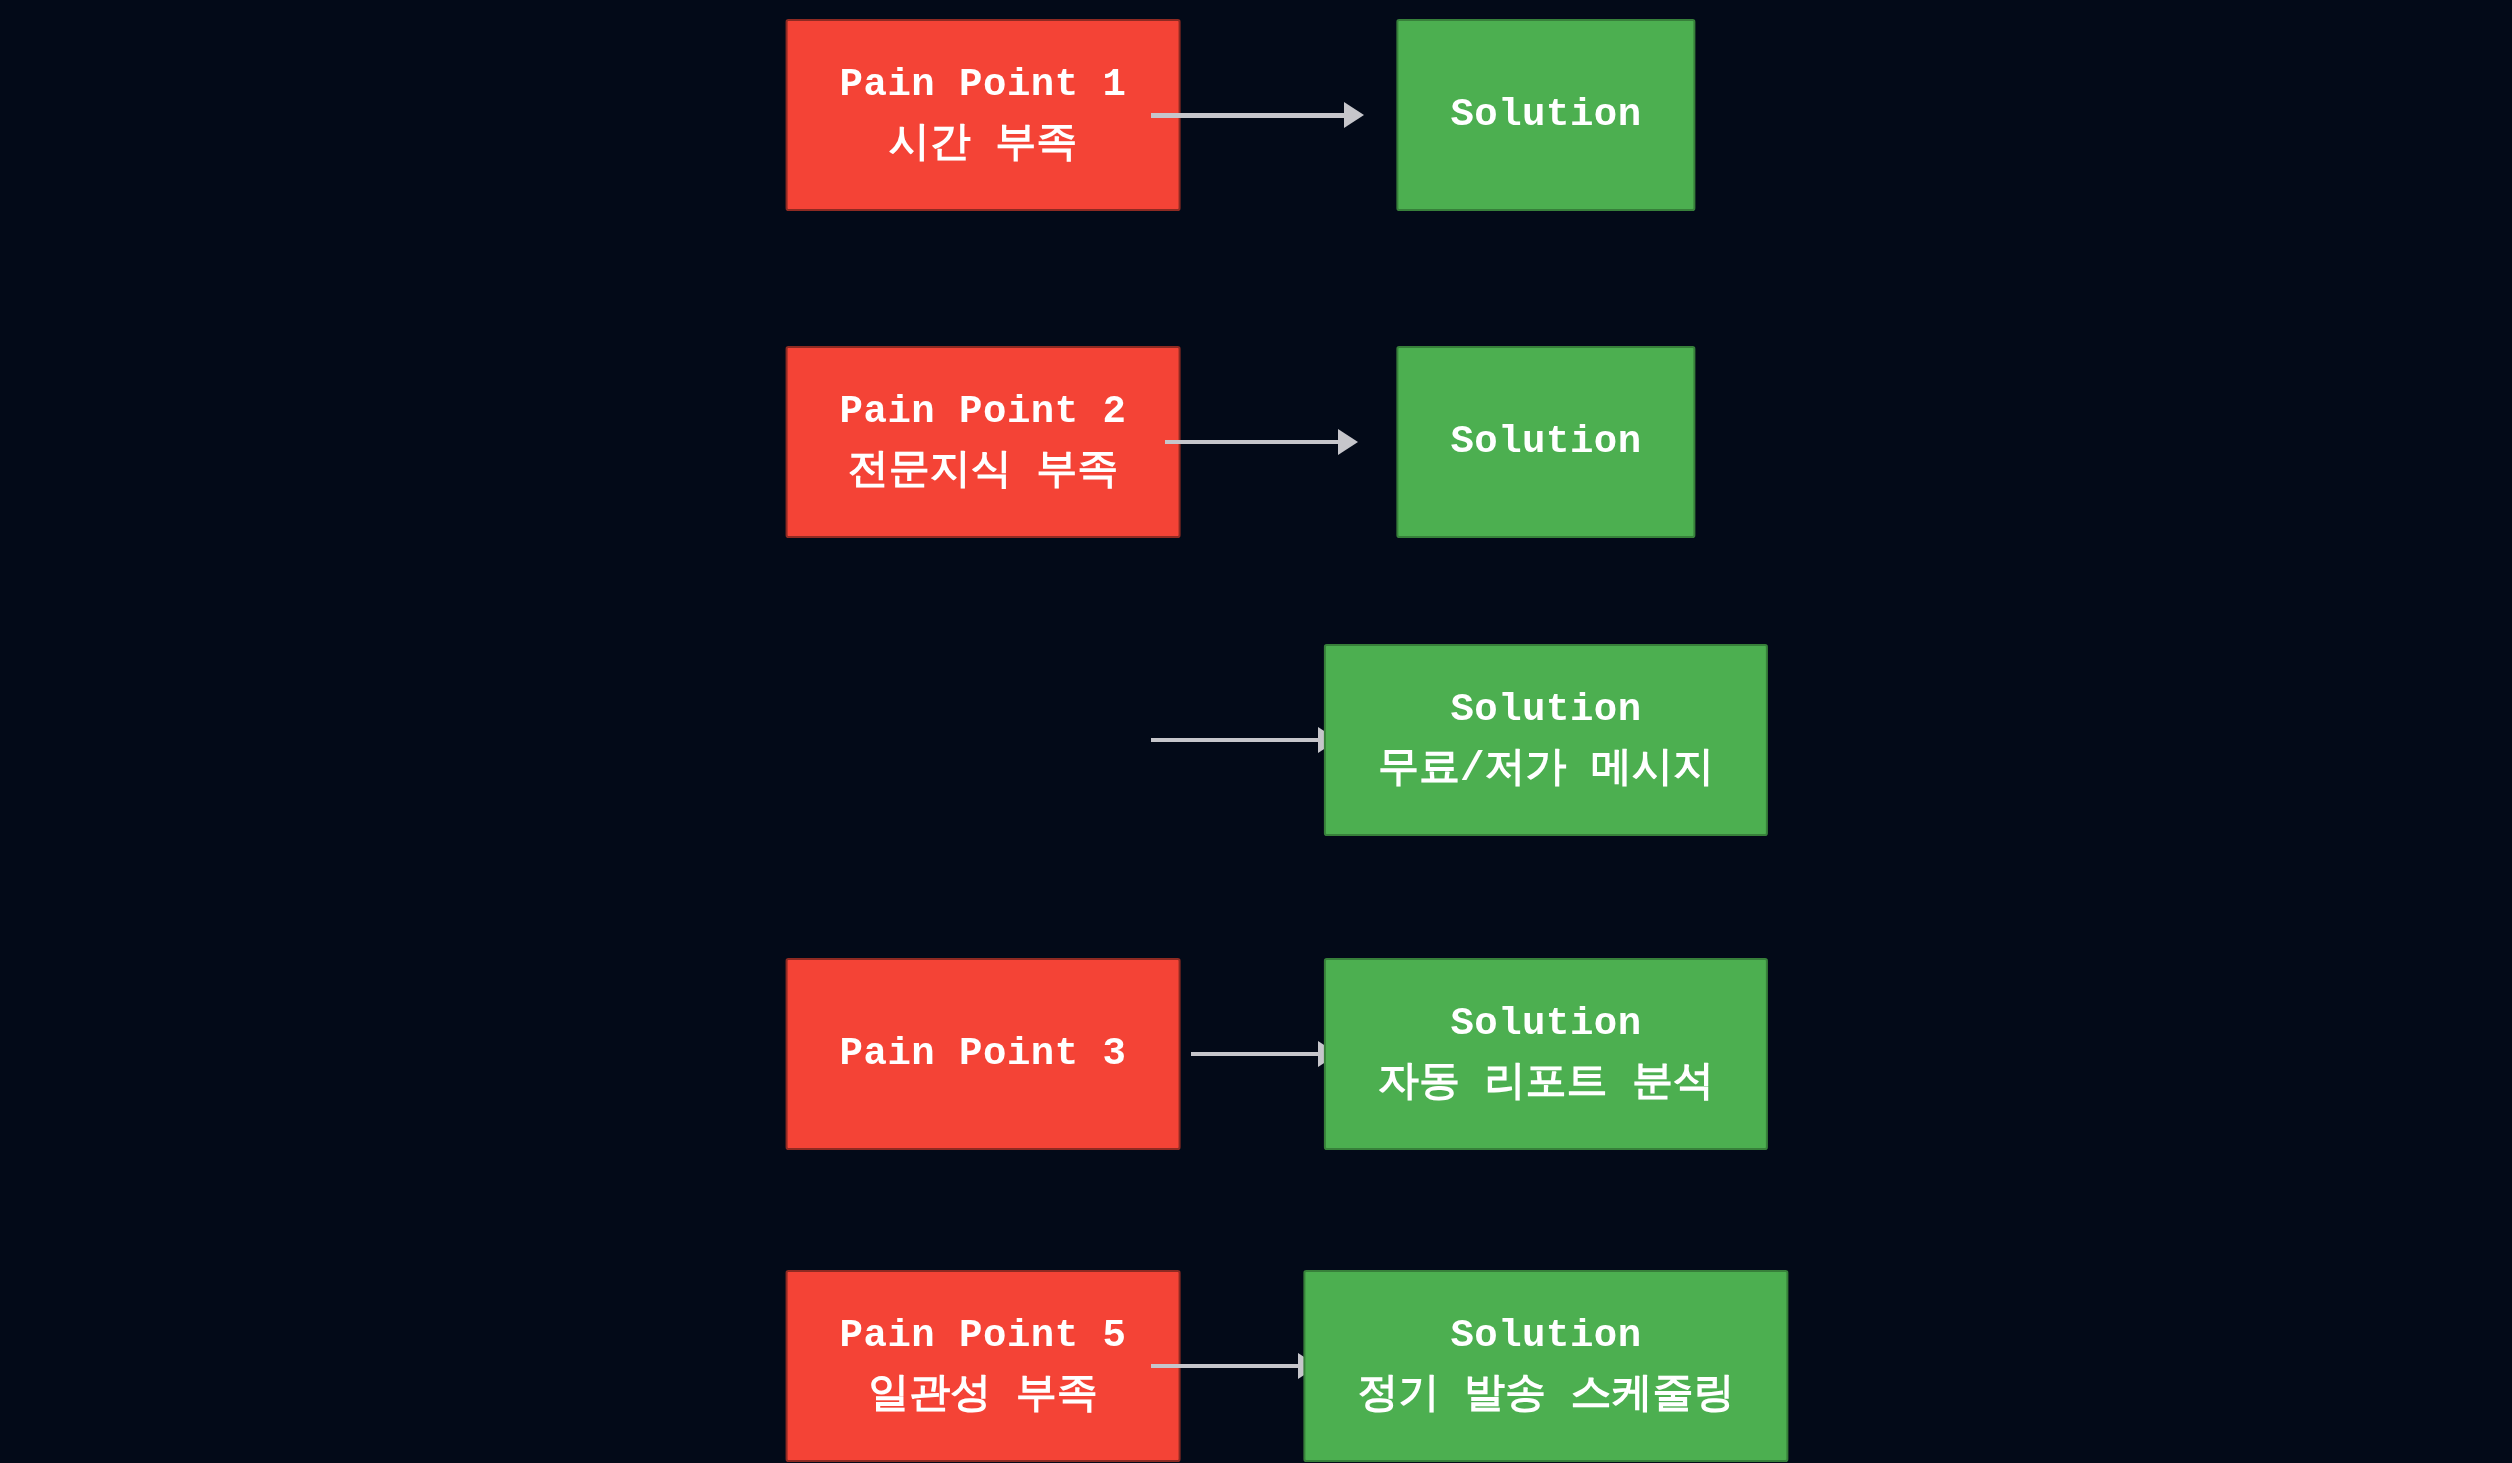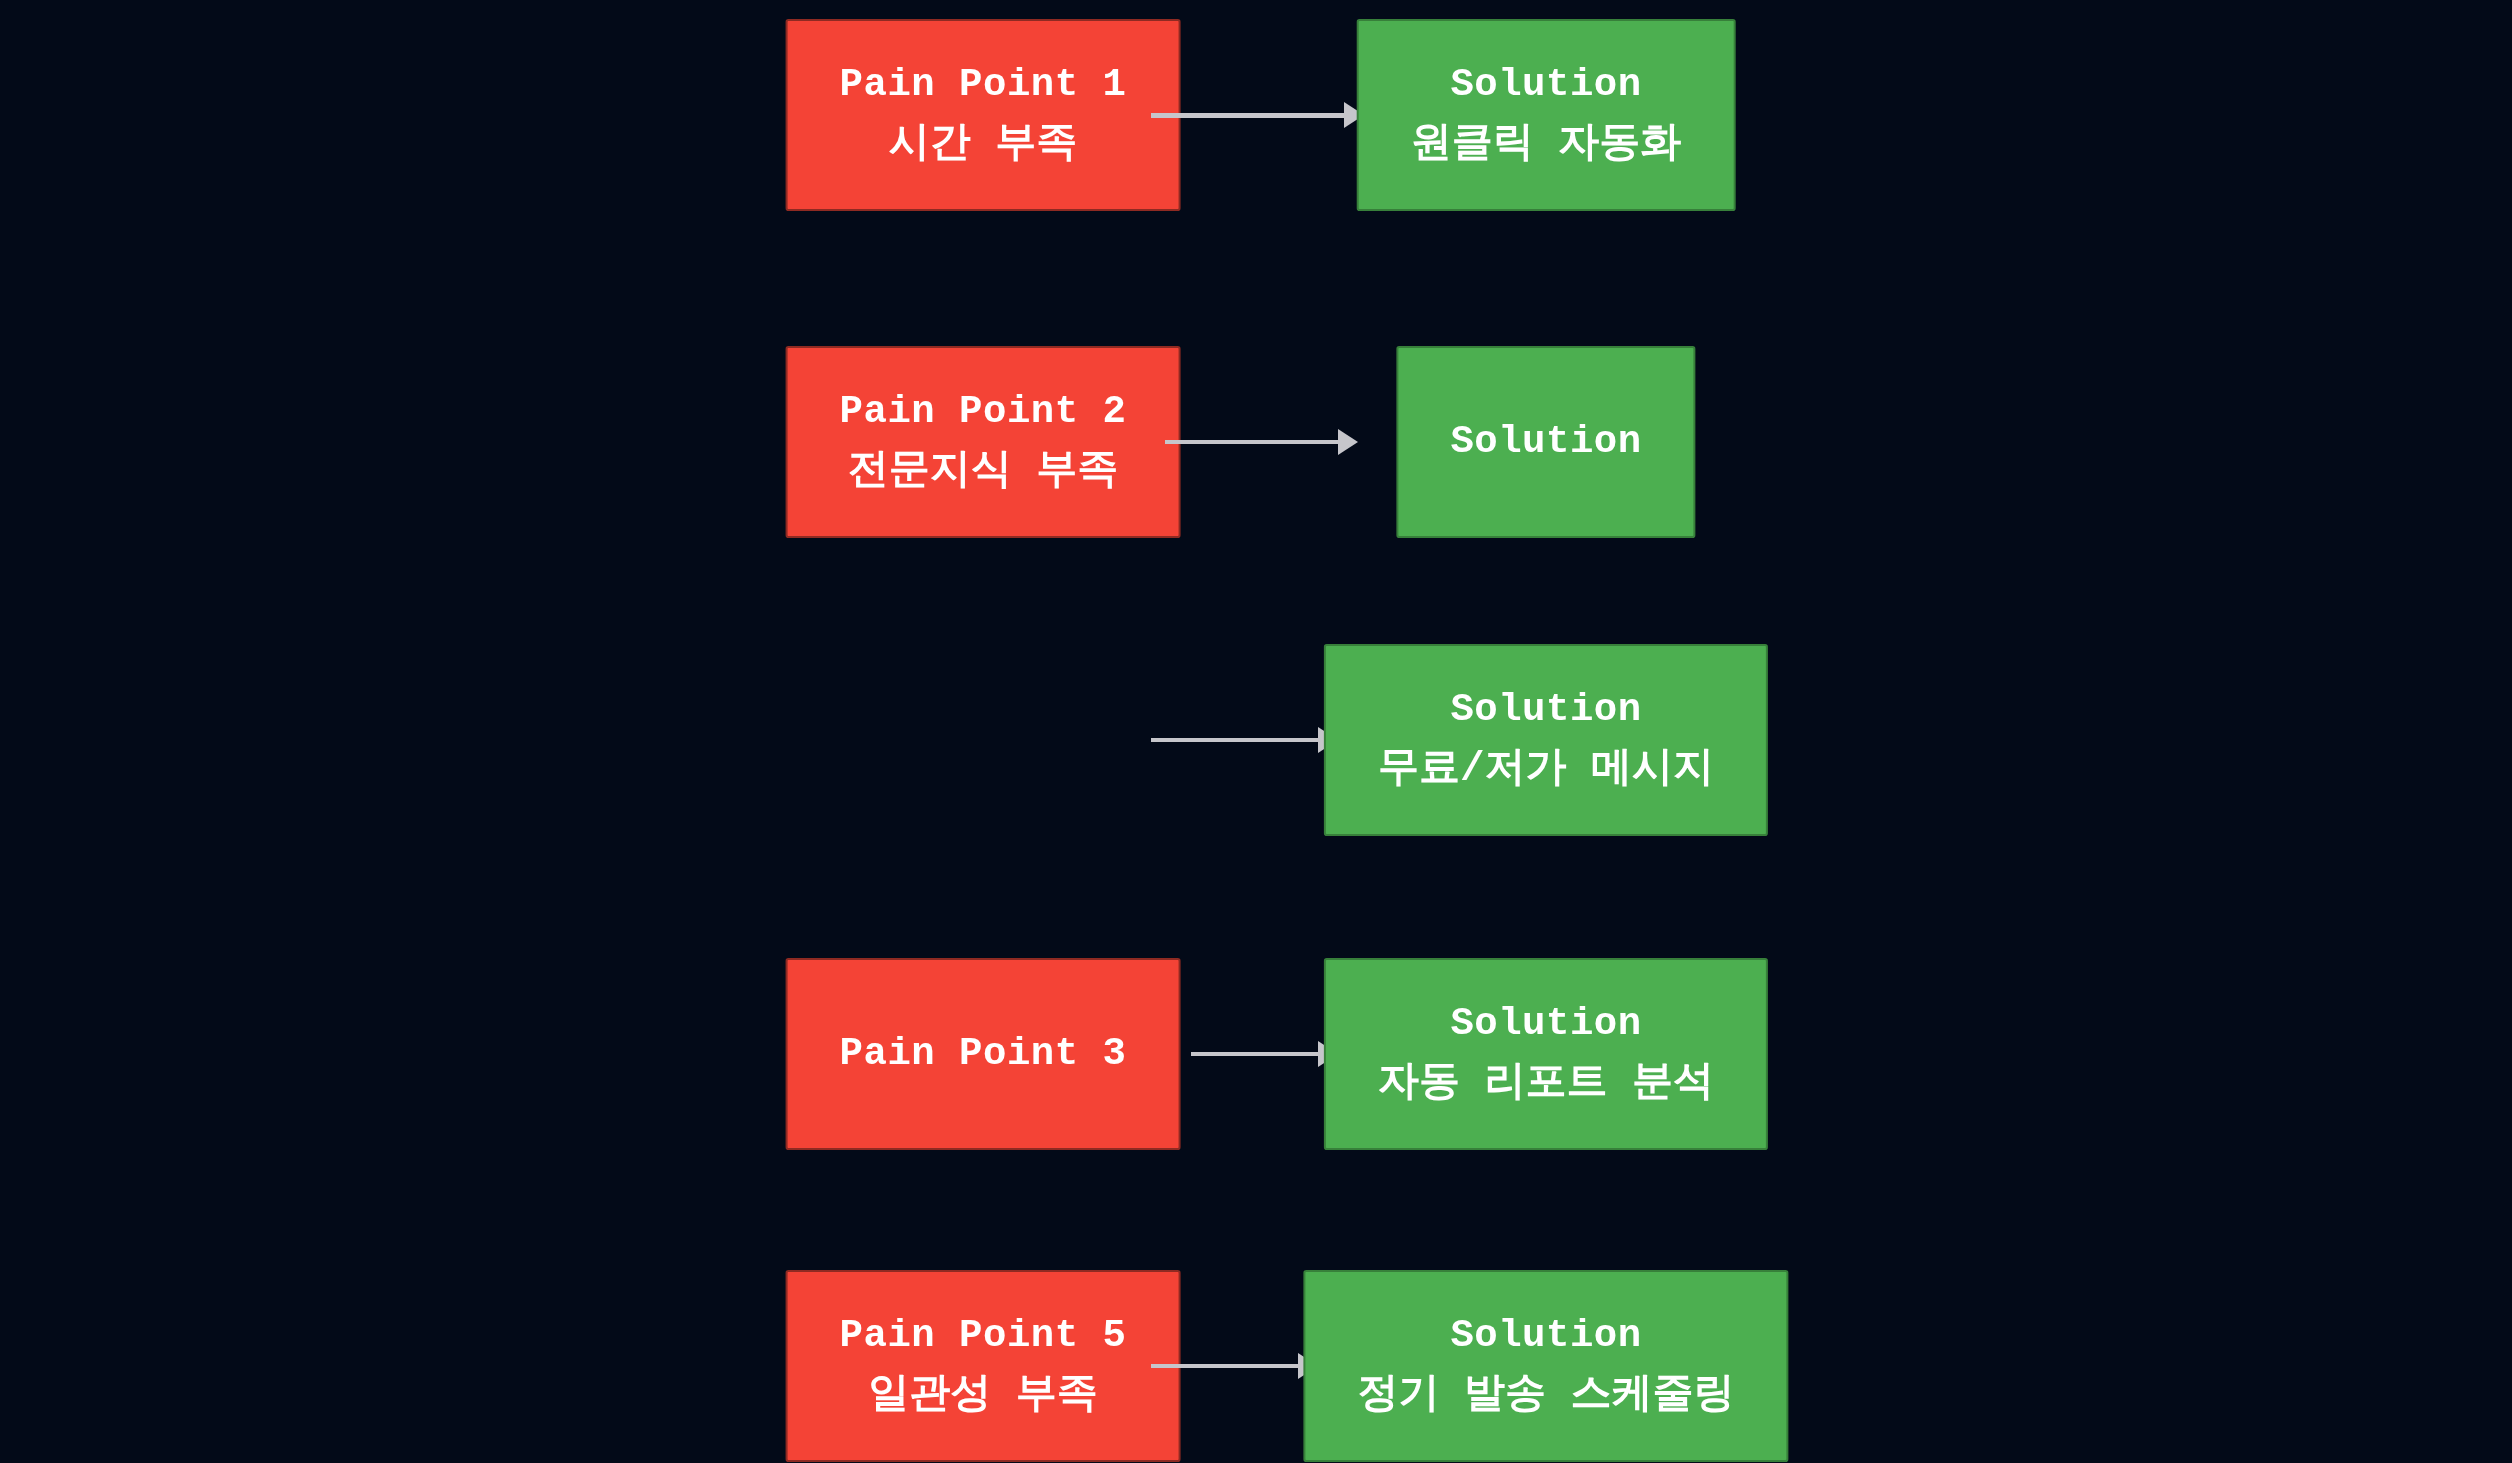--- a/index.html
+++ b/index.html
@@ -110,21 +110,20 @@
     <div class="node pain">
       <div class="line1">Pain Point 1</div>
       <div class="line2">시간 부족</div>
     </div>
     <div class="arrow" style="left: 1151px; width: 213px;">
       <div class="shaft"></div>
       <div class="head"></div>
     </div>
     <div class="node solution">
       <div class="line1">Solution</div>
-      <div class="line2">원클릭 자동화</div>
     </div>
   </div>
 
   <div class="flow-row r1">
     <div class="node pain">
       <div class="line1">Pain Point 2</div>
       <div class="line2">전문지식 부족</div>
     </div>
     <div class="arrow" style="left: 1165px; width: 193px;">
       <div class="shaft"></div>

